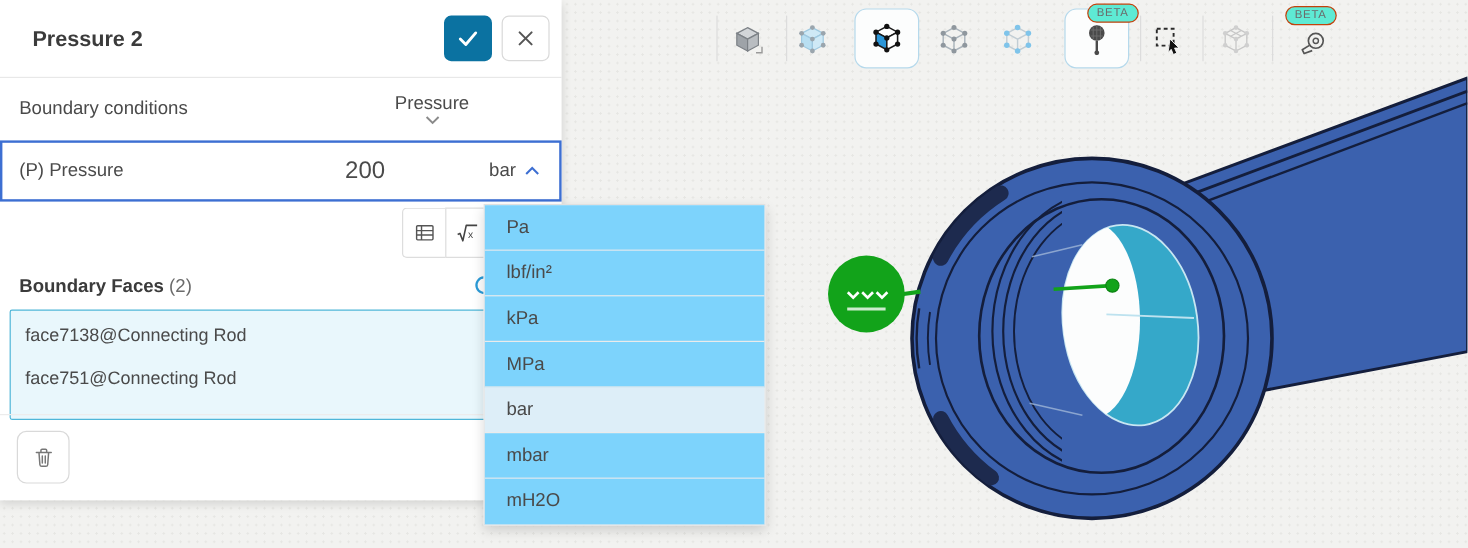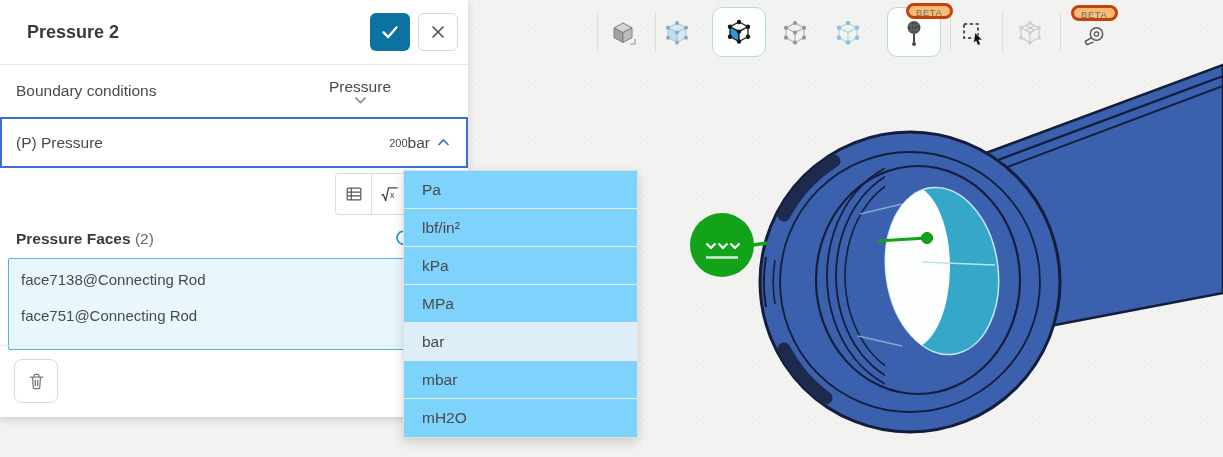--- a/index.html
+++ b/index.html
@@ -21,22 +21,22 @@
   .btn-close { width:40px; height:38px; background:#fff; border:1px solid #d9d9d9; border-radius:6px;
                margin-left:8px; display:flex; align-items:center; justify-content:center; cursor:pointer; }
 
   .row-bc { height:52px; display:flex; align-items:center; padding:0 18px 0 16px; font-size:15.5px; }
   .row-bc .lbl { flex:1; color:#4a4a4a; }
   .bc-select { display:flex; align-items:center; width:180px; cursor:pointer;flex-direction:column; }
   .bc-select .val { flex:1; }
   .row-pressure { height:51px; display:flex; align-items:center; padding:0 16px 0 14px;
                   border:2px solid #3d6fd2; font-size:15.5px; background:#fff; }
   .row-pressure .lbl { flex:1; }
-  .p-input { width:120px; border:none; outline:none; font-size:11px; color:#4a4a4a;
-             font-family:"Liberation Sans",sans-serif; background:transparent;text-align:right; }
+  .p-input { width:120px; border:none; outline:none; font-size:20px; color:#4a4a4a;
+             font-family:"Liberation Sans",sans-serif; background:transparent; }
   .unit-select { margin-left:auto; display:flex; align-items:center; gap:7px; cursor:pointer; color:#4a4a4a; }
 
   .fn-buttons { position:absolute; left:335px; top:173px; display:flex; height:42px; z-index:5; }
   .fn-btn { width:36px; background:#fff; border:1px solid #ddd; display:flex; align-items:center;
             justify-content:center; cursor:pointer; }
   .fn-btn:first-child { border-radius:4px 0 0 4px; border-right:none; }
   .fn-btn:last-child  { border-radius:0 4px 4px 0; }
 
   .assigned-label { position:absolute; left:16px; top:230px; font-size:15.5px; color:#3b3b3b; }
   .assigned-label b { font-weight:700; }
@@ -63,22 +63,22 @@
 
   
   .toolbar { position:absolute; left:0; top:0; width:1223px; height:70px; z-index:6; pointer-events:none; }
   .toolbar > * { pointer-events:auto; }
   .tool-btn { position:absolute; top:11px; width:44px; height:44px; display:flex; align-items:center;
               justify-content:center; cursor:pointer; }
   .tool-box { position:absolute; top:7px; width:54px; height:50px; border:1px solid #b5d9ec;
               border-radius:10px; background:#fcfdfd; display:flex; align-items:center;
               justify-content:center; cursor:pointer; }
   .tool-sep { position:absolute; top:13px; width:1px; height:38px; background:#dcdcdc; }
-  .beta-badge { position:absolute; padding:0 7px; height:16px; line-height:14px; border:3px solid #c2410c;
-                border-radius:9px; background:#fdba74; font-size:9.5px; letter-spacing:.6px;
+  .beta-badge { position:absolute; padding:0 7px; height:16px; line-height:14px; border:1px solid #c2410c;
+                border-radius:9px; background:#5eead4; font-size:9.5px; letter-spacing:.6px;
                 color:#6b6b6b; z-index:7; }
 
   
   .viewport { position:absolute; left:470px; top:0; width:753px; height:457px; z-index:1; }
 </style>
 </head>
 <body>
 
 <svg class="viewport" viewBox="0 0 753 457">
   <defs>
@@ -315,21 +315,21 @@
     </div>
     <div class="fn-btn">
       <svg width="21" height="20" viewBox="0 0 22 20">
         <path d="M2.5,11.5 L4.5,10.5 7,17 10,3.5 H19.5" fill="none" stroke="#444" stroke-width="1.4" stroke-linejoin="round"></path>
         <text x="11.5" y="14.5" font-size="9" fill="#444" font-family="Liberation Sans, sans-serif">x</text>
       </svg>
     </div>
   </div>
 
   <div class="assigned-label">
-    <b>Pressure Faces</b>
+    <b>Boundary Faces</b>
     <span class="cnt">(2)</span>
   </div>
   <div class="clear-icon">
     <svg width="18" height="18" viewBox="0 0 18 18">
       <path d="M14.5,4.5 A6.5,6.5 0 1 0 16,9" fill="none" stroke="#2b9bd8" stroke-width="1.8"></path>
     </svg>
   </div>
 
   <div class="faces-box">
     <div class="face-item">face7138@Connecting Rod</div>

